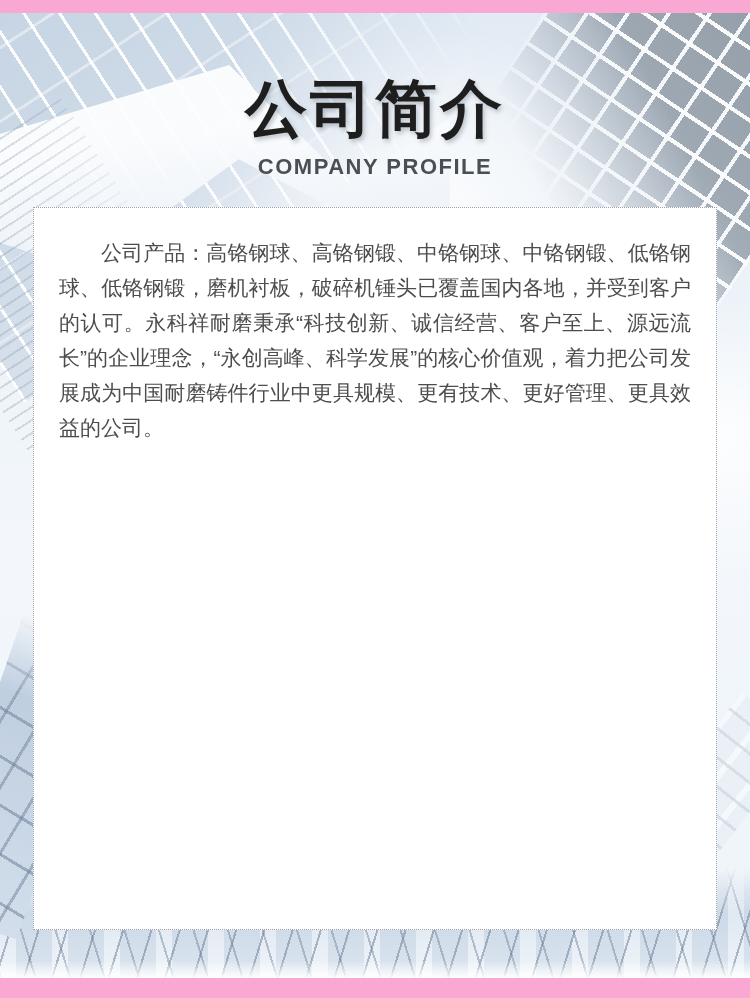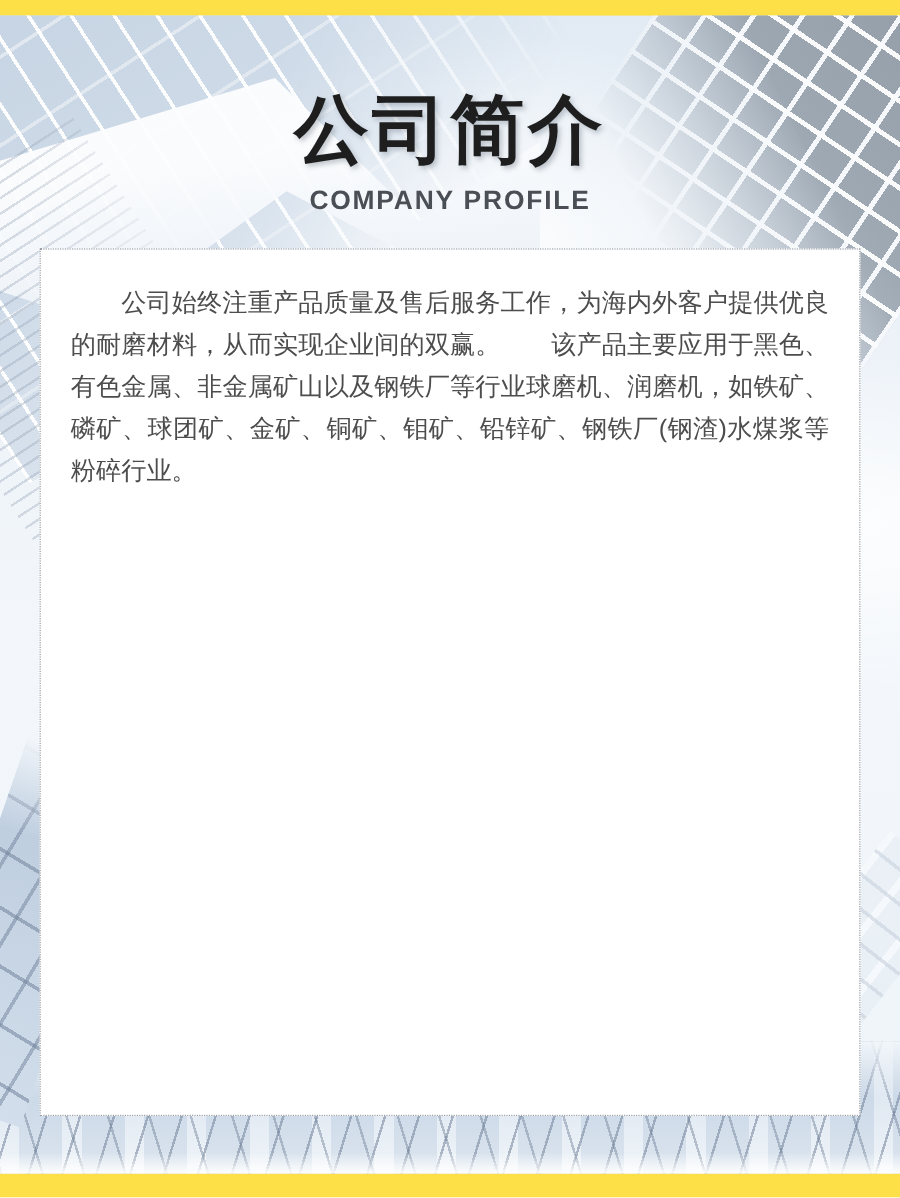--- a/index.html
+++ b/index.html
@@ -4,21 +4,21 @@
 <style>
   * { margin: 0; padding: 0; box-sizing: border-box; }
   html, body { background: #ffffff; }
   body { font-family: "Liberation Sans", sans-serif; }
 
   .page {
     position: relative;
     width: 750px;
     height: 998px;
     margin: 0 auto;
-    background: #fde047;
+    background: #f9a8d4;
     overflow: hidden;
   }
 
   
   .bg-photo {
     position: absolute;
     left: 0; top: 13px;
     width: 750px; height: 965px;
     overflow: hidden;
     background:
@@ -167,16 +167,16 @@
     <div class="bldg bldg-left-grid"></div>
     <div class="bldg bldg-right-faint"></div>
   </div>
 
   <div class="header">
     <h1>公司简介</h1>
     <div class="subtitle">COMPANY PROFILE</div>
   </div>
 
   <div class="content-box">
-    <p>公司始终注重产品质量及售后服务工作，为海内外客户提供优良的耐磨材料，从而实现企业间的双赢。　　该产品主要应用于黑色、有色金属、非金属矿山以及钢铁厂等行业球磨机、润磨机，如铁矿、磷矿、球团矿、金矿、铜矿、钼矿、铅锌矿、钢铁厂(钢渣)水煤浆等粉碎行业。</p>
+    <p>公司产品：高铬钢球、高铬钢锻、中铬钢球、中铬钢锻、低铬钢球、低铬钢锻，磨机衬板，破碎机锤头已覆盖国内各地，并受到客户的认可。永科祥耐磨秉承“科技创新、诚信经营、客户至上、源远流长”的企业理念，“永创高峰、科学发展”的核心价值观，着力把公司发展成为中国耐磨铸件行业中更具规模、更有技术、更好管理、更具效益的公司。</p>
   </div>
 
 </div>
 
 </body></html>

